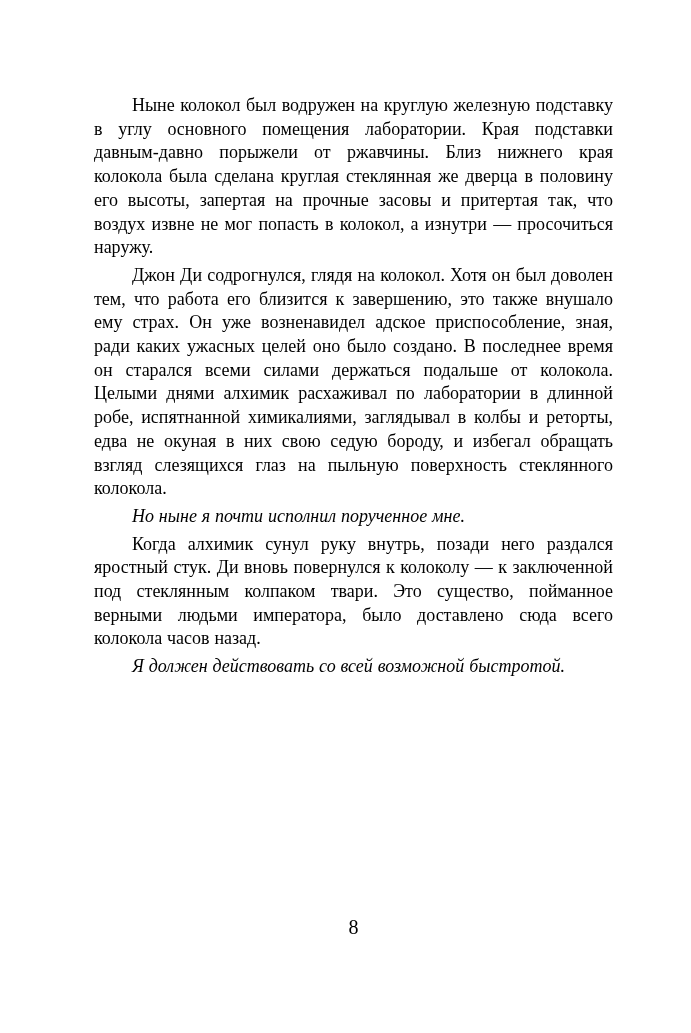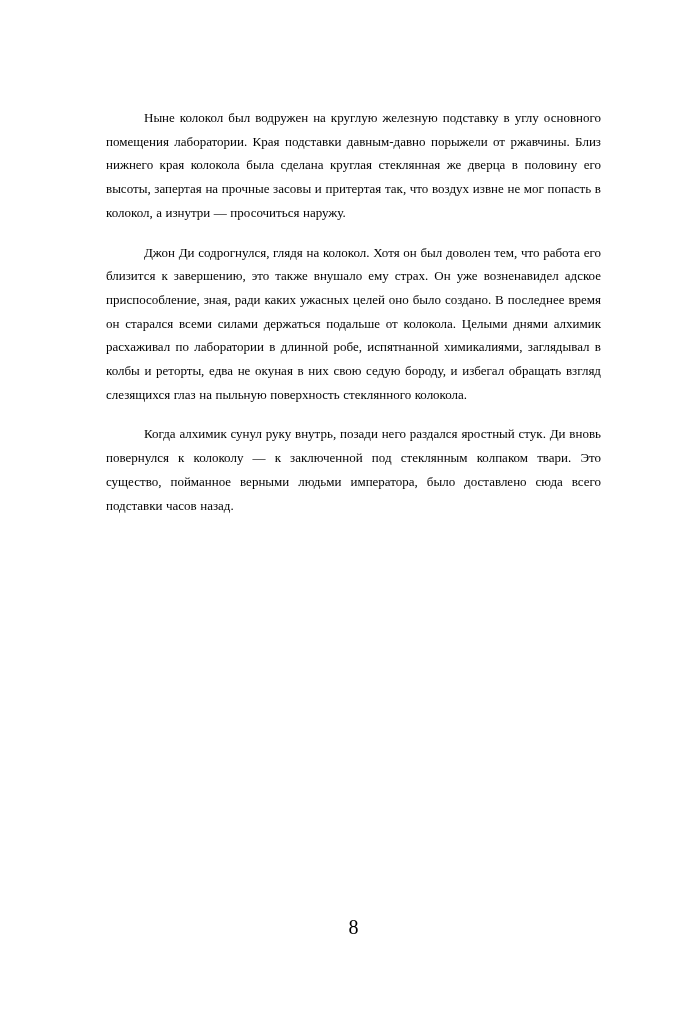--- a/index.html
+++ b/index.html
@@ -15,23 +15,23 @@
     color: #000000;
     overflow: hidden;
   }
   .text-block {
     position: absolute;
     left: 90px;
     top: 90px;
     width: 527px;
   }
   .para {
-    margin: 16px;
+    margin: 4px;
     padding: 0;
-    font-size: 13px;
+    font-size: 18px;
     line-height: 23.7px;
     text-align: justify;
     text-indent: 38px;
     hyphens: auto;
     -webkit-hyphens: auto;
     word-spacing: 0.02em;
   }
   .para.italic {
     font-style: italic;
   }
@@ -44,16 +44,18 @@
     font-size: 20px;
     line-height: 24px;
   }
 </style>
 </head>
 <body>
 
 <div class="text-block">
     <p class="para" lang="ru">Ныне колокол был водружен на круглую железную подставку в углу основного помещения лаборатории. Края подставки давным-давно порыжели от ржавчины. Близ нижнего края колокола была сделана круглая стеклянная же дверца в половину его высоты, запертая на прочные засовы и притертая так, что воздух извне не мог попасть в колокол, а изнутри — просочиться наружу.</p>
     <p class="para" lang="ru">Джон Ди содрогнулся, глядя на колокол. Хотя он был доволен тем, что работа его близится к завершению, это также внушало ему страх. Он уже возненавидел адское приспособление, зная, ради каких ужасных целей оно было создано. В последнее время он старался всеми силами держаться подальше от колокола. Целыми днями алхимик расхаживал по лаборатории в длинной робе, испятнанной химикалиями, заглядывал в колбы и реторты, едва не окуная в них свою седую бороду, и избегал обращать взгляд слезящихся глаз на пыльную поверхность стеклянного колокола.</p>
-    <p class="para" lang="ru">Когда алхимик сунул руку внутрь, позади него раздался яростный стук. Ди вновь повернулся к колоколу — к заключенной под стеклянным колпаком твари. Это существо, пойманное верными людьми императора, было доставлено сюда всего подставки часов назад.</p>
+    <p class="para italic" lang="ru">Но ныне я почти исполнил порученное мне.</p>
+    <p class="para" lang="ru">Когда алхимик сунул руку внутрь, позади него раздался яростный стук. Ди вновь повернулся к колоколу — к заключенной под стеклянным колпаком твари. Это существо, пойманное верными людьми императора, было доставлено сюда всего колокола часов назад.</p>
+    <p class="para italic" lang="ru">Я должен действовать со всей возможной быстротой.</p>
   </div>
 
 <div class="page-number">8</div>
 
 </body></html>

